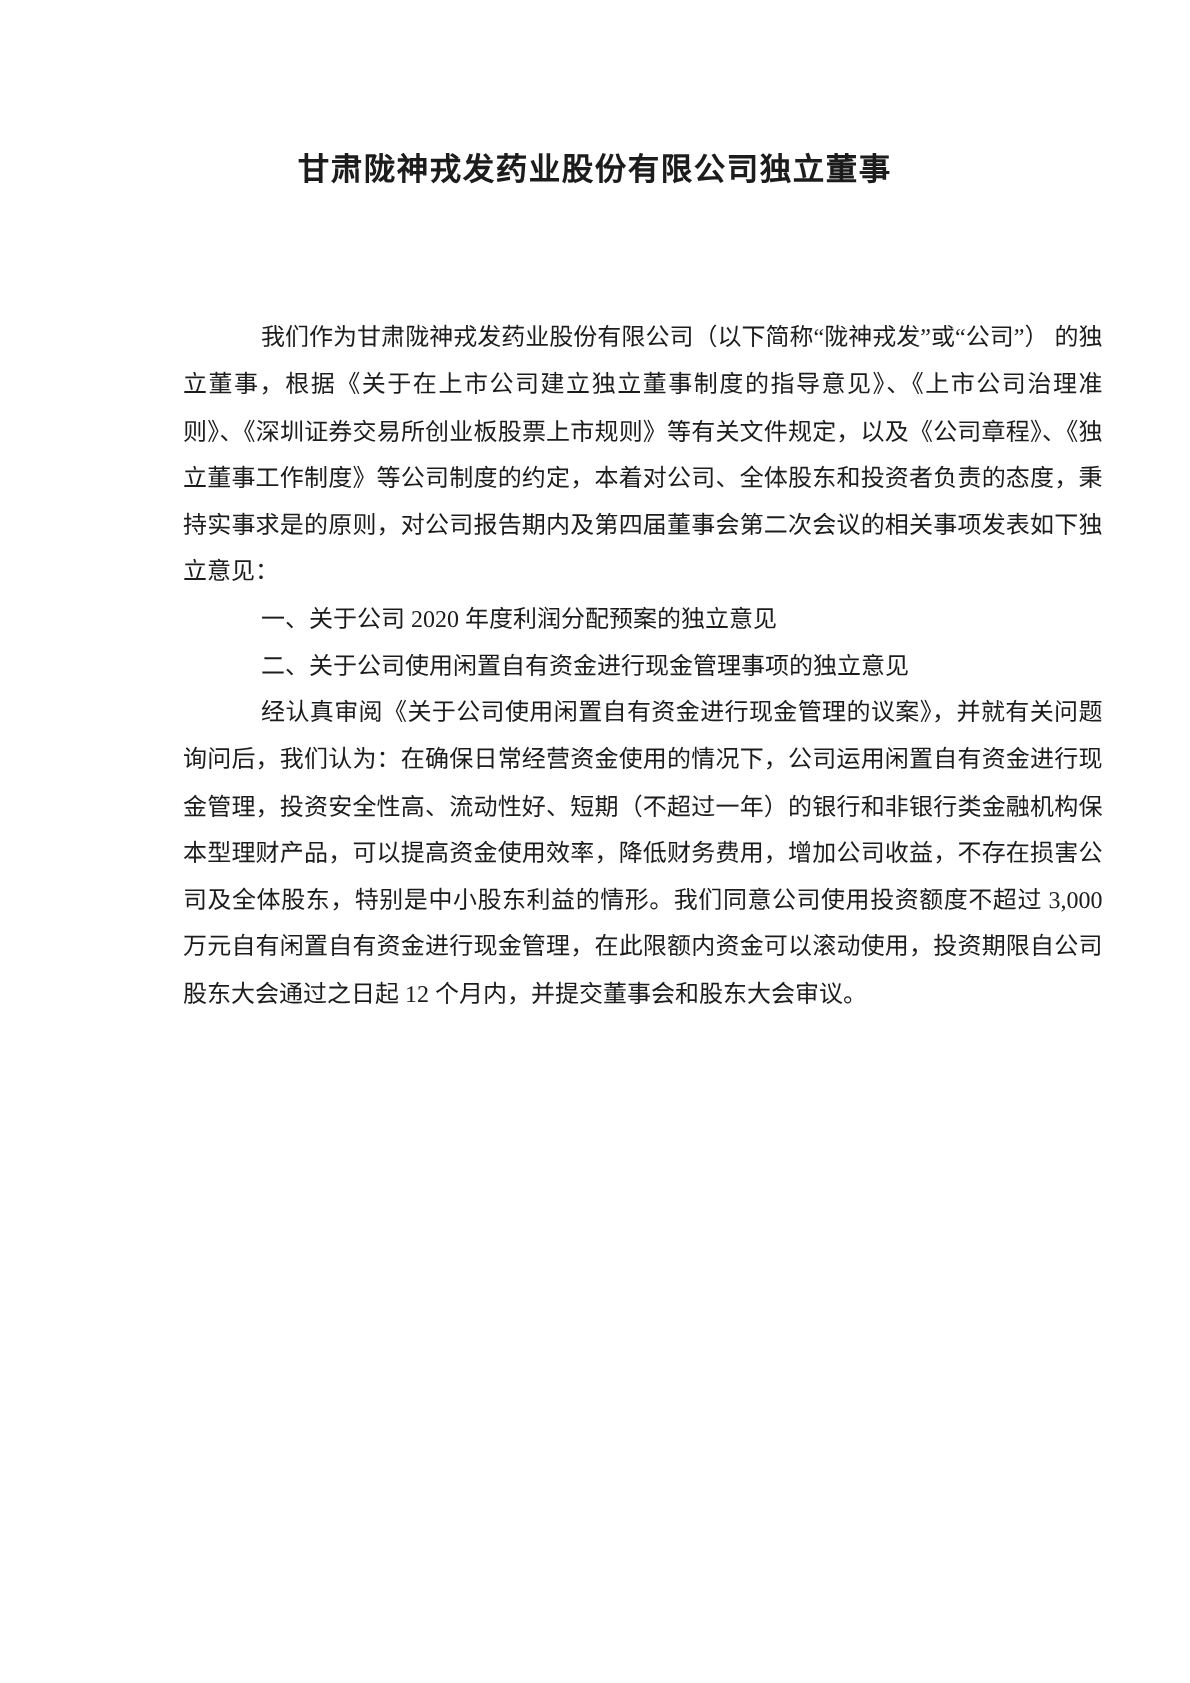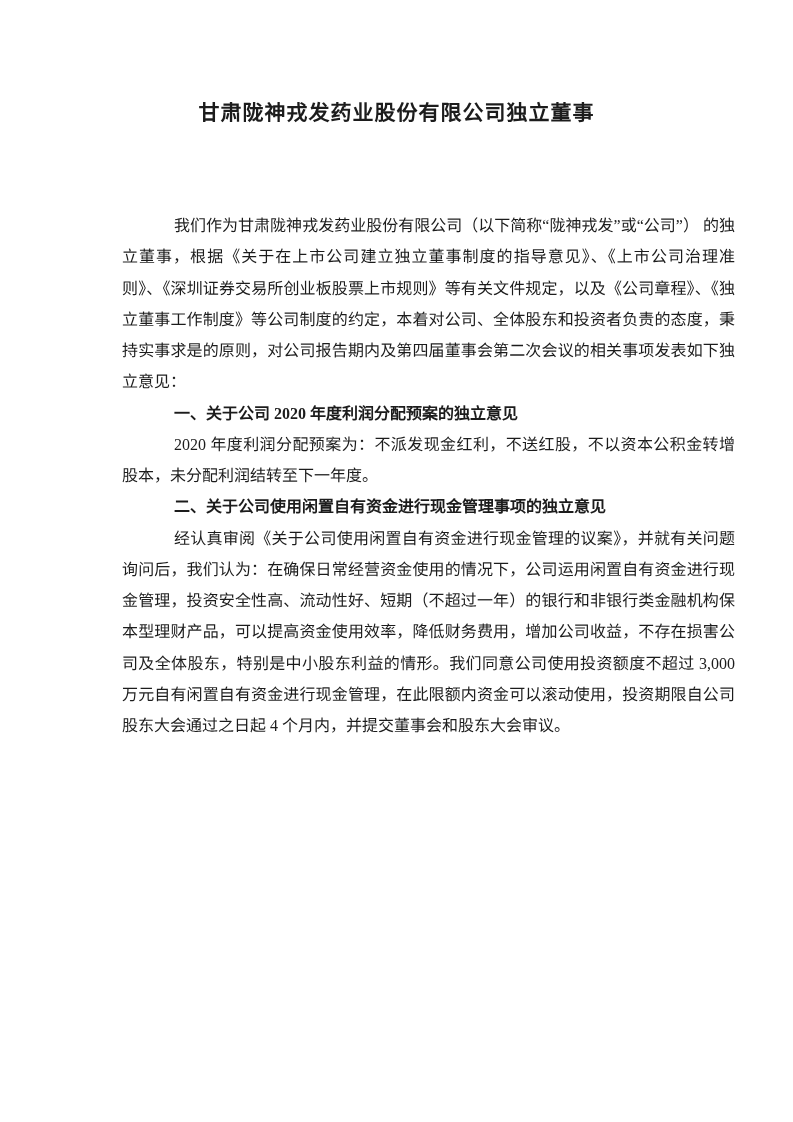--- a/index.html
+++ b/index.html
@@ -43,34 +43,33 @@
     text-align: justify;
     text-justify: inter-ideograph;
     margin-left: 32px;
   }
   .body-block p {
     margin: 0;
     padding: 0;
     text-indent: 52px;
   }
   .body-block p.heading {
-    font-weight: 700;
+    font-weight: 400;
   }
 </style>
 </head>
 <body>
 
 <div class="page">
 
   <div class="title-block">
     <div>甘肃陇神戎发药业股份有限公司独立董事</div>
   </div>
 
   <div class="body-block">
 
   <p class="body">我们作为甘肃陇神戎发药业股份有限公司（以下简称“陇神戎发”或“公司”） 的独立董事，根据《关于在上市公司建立独立董事制度的指导意见》、《上市公司治理准则》、《深圳证券交易所创业板股票上市规则》等有关文件规定，以及《公司章程》、《独立董事工作制度》等公司制度的约定，本着对公司、全体股东和投资者负责的态度，秉持实事求是的原则，对公司报告期内及第四届董事会第二次会议的相关事项发表如下独立意见：</p>
       <p class="heading">一、关于公司 2020 年度利润分配预案的独立意见</p>
-      <p class="body">2020 年度利润分配预案为：不派发现金红利，不送红股，不以资本公积金转增股本，未分配利润结转至下一年度。</p>
       <p class="heading">二、关于公司使用闲置自有资金进行现金管理事项的独立意见</p>
-      <p class="body">经认真审阅《关于公司使用闲置自有资金进行现金管理的议案》，并就有关问题询问后，我们认为：在确保日常经营资金使用的情况下，公司运用闲置自有资金进行现金管理，投资安全性高、流动性好、短期（不超过一年）的银行和非银行类金融机构保本型理财产品，可以提高资金使用效率，降低财务费用，增加公司收益，不存在损害公司及全体股东，特别是中小股东利益的情形。我们同意公司使用投资额度不超过 3,000 万元自有闲置自有资金进行现金管理，在此限额内资金可以滚动使用，投资期限自公司股东大会通过之日起 4 个月内，并提交董事会和股东大会审议。</p>
+      <p class="body">经认真审阅《关于公司使用闲置自有资金进行现金管理的议案》，并就有关问题询问后，我们认为：在确保日常经营资金使用的情况下，公司运用闲置自有资金进行现金管理，投资安全性高、流动性好、短期（不超过一年）的银行和非银行类金融机构保本型理财产品，可以提高资金使用效率，降低财务费用，增加公司收益，不存在损害公司及全体股东，特别是中小股东利益的情形。我们同意公司使用投资额度不超过 3,000 万元自有闲置自有资金进行现金管理，在此限额内资金可以滚动使用，投资期限自公司股东大会通过之日起 12 个月内，并提交董事会和股东大会审议。</p>
     </div>
 
 </div>
 
 </body></html>

